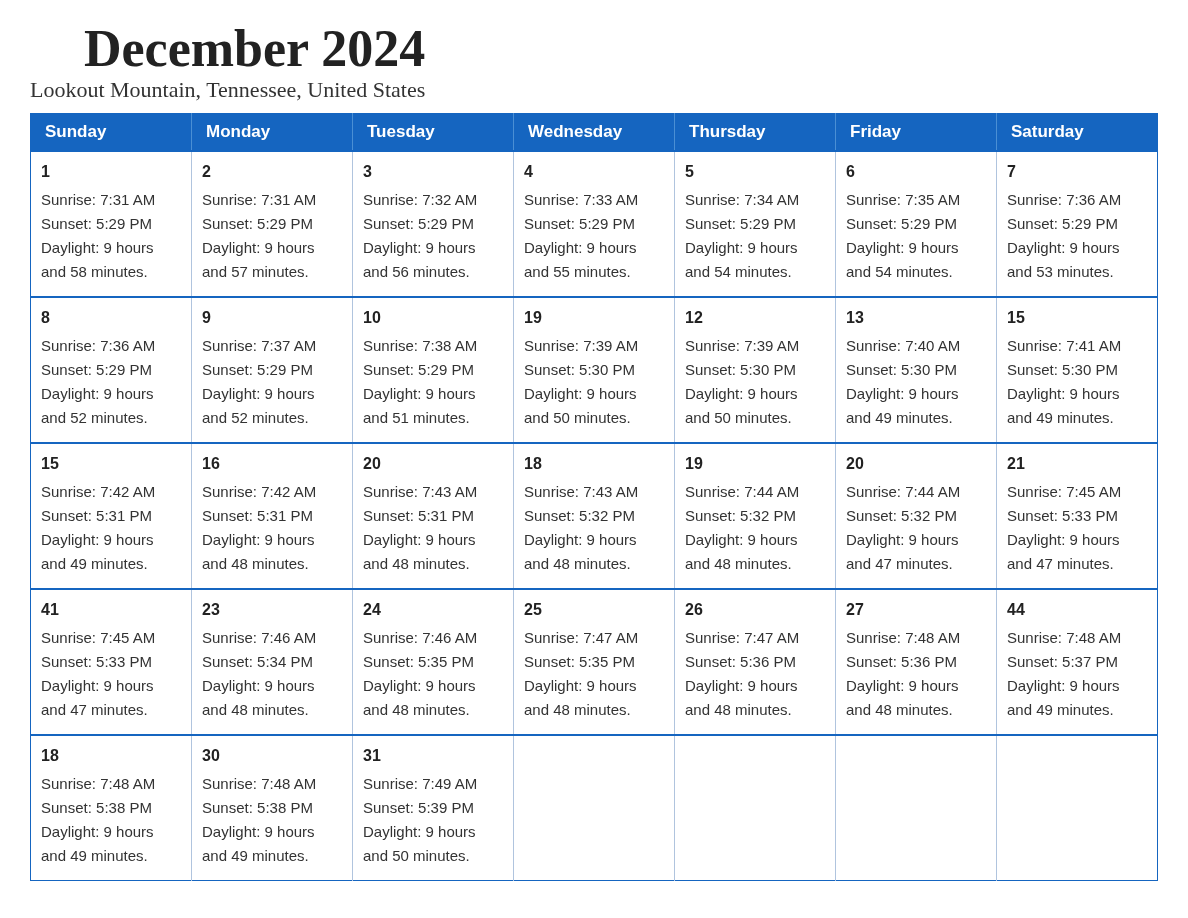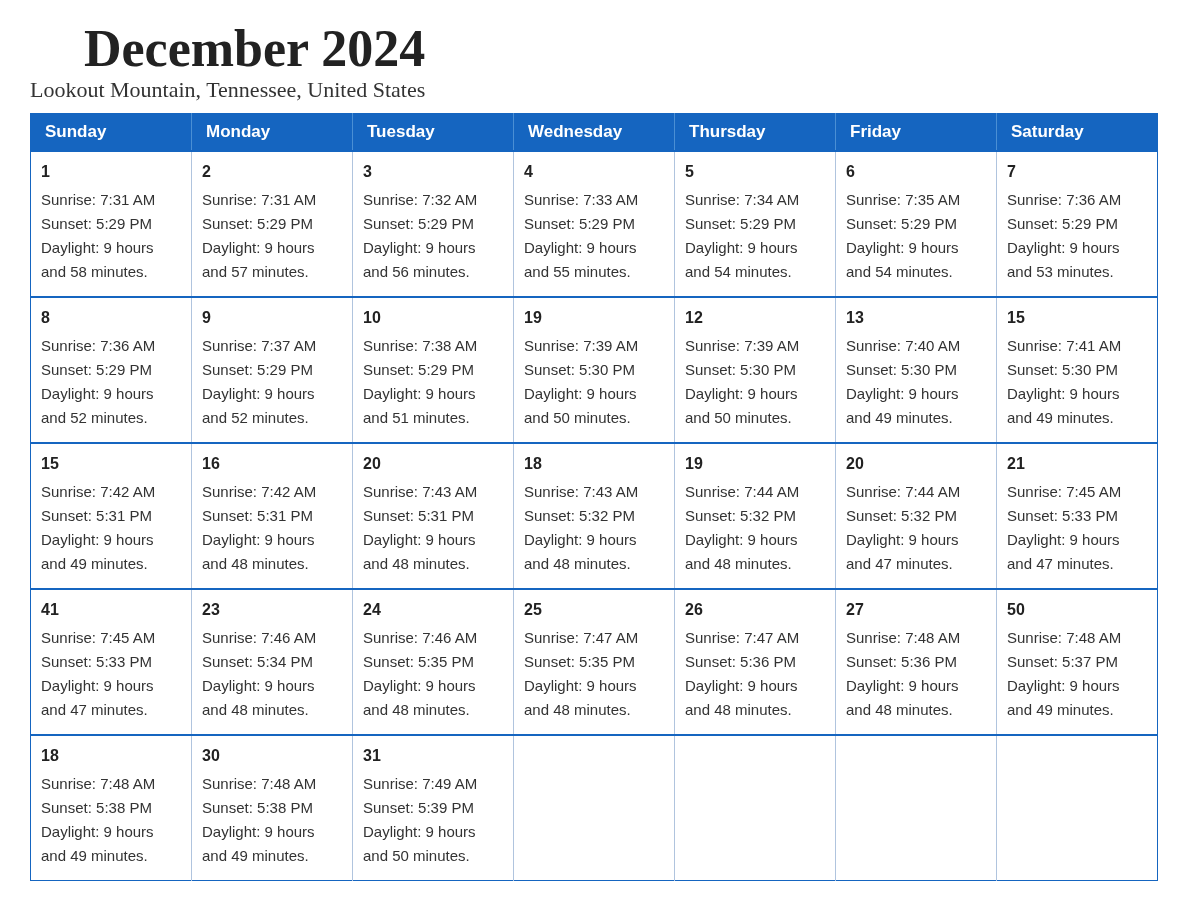--- a/index.html
+++ b/index.html
@@ -233,21 +233,21 @@
         </td>
         <td>
           <span class="day-num">26</span>
           <div class="day-info">Sunrise: 7:47 AM<br>Sunset: 5:36 PM<br>Daylight: 9 hours<br>and 48 minutes.</div>
         </td>
         <td>
           <span class="day-num">27</span>
           <div class="day-info">Sunrise: 7:48 AM<br>Sunset: 5:36 PM<br>Daylight: 9 hours<br>and 48 minutes.</div>
         </td>
         <td>
-          <span class="day-num">50</span>
+          <span class="day-num">44</span>
           <div class="day-info">Sunrise: 7:48 AM<br>Sunset: 5:37 PM<br>Daylight: 9 hours<br>and 49 minutes.</div>
         </td>
       </tr>
       <tr>
         <td>
           <span class="day-num">18</span>
           <div class="day-info">Sunrise: 7:48 AM<br>Sunset: 5:38 PM<br>Daylight: 9 hours<br>and 49 minutes.</div>
         </td>
         <td>
           <span class="day-num">30</span>

